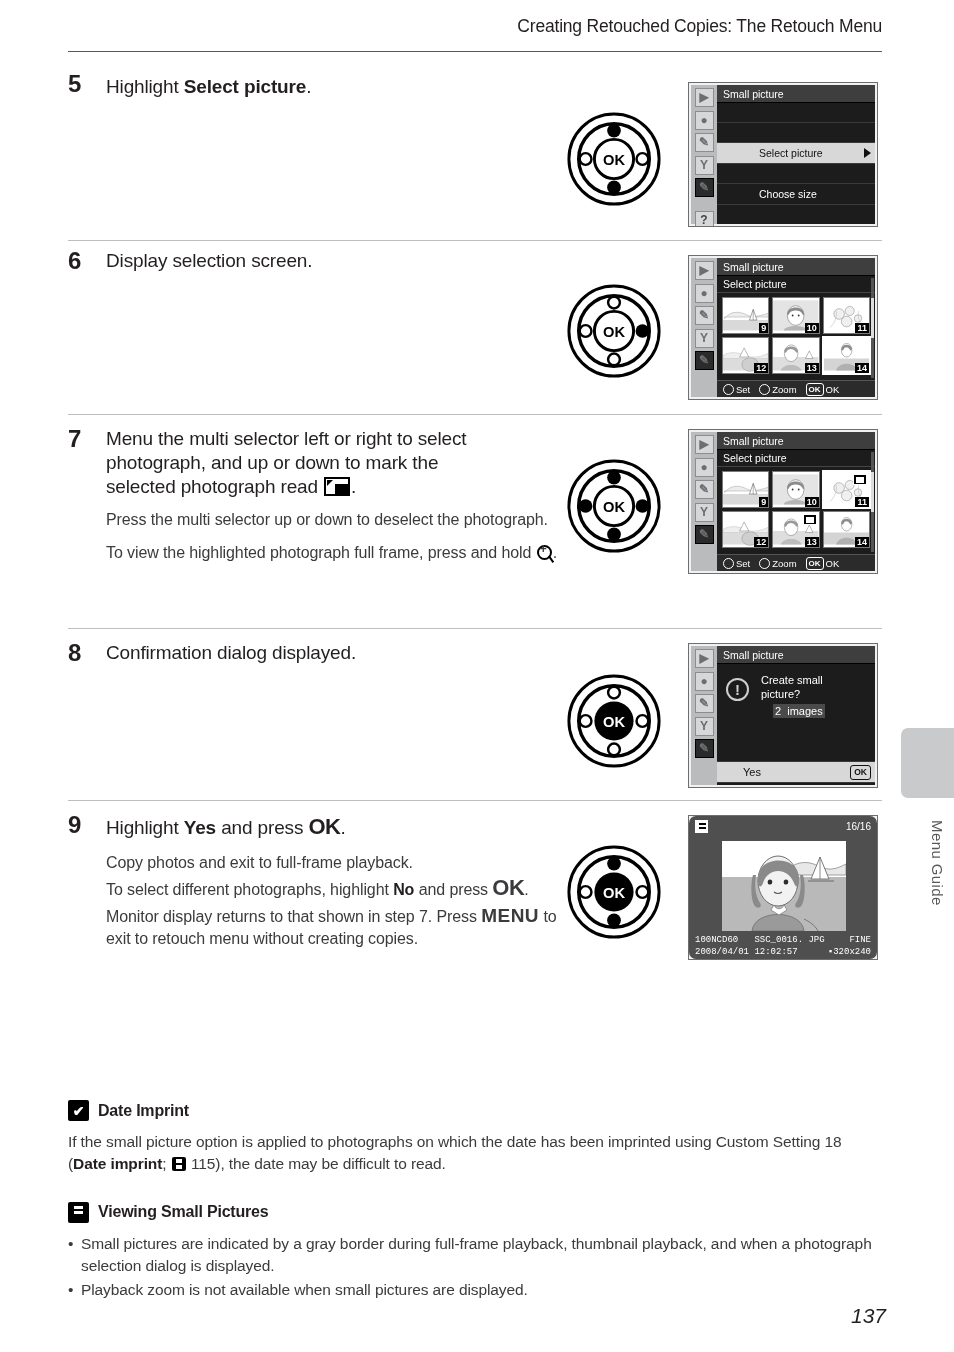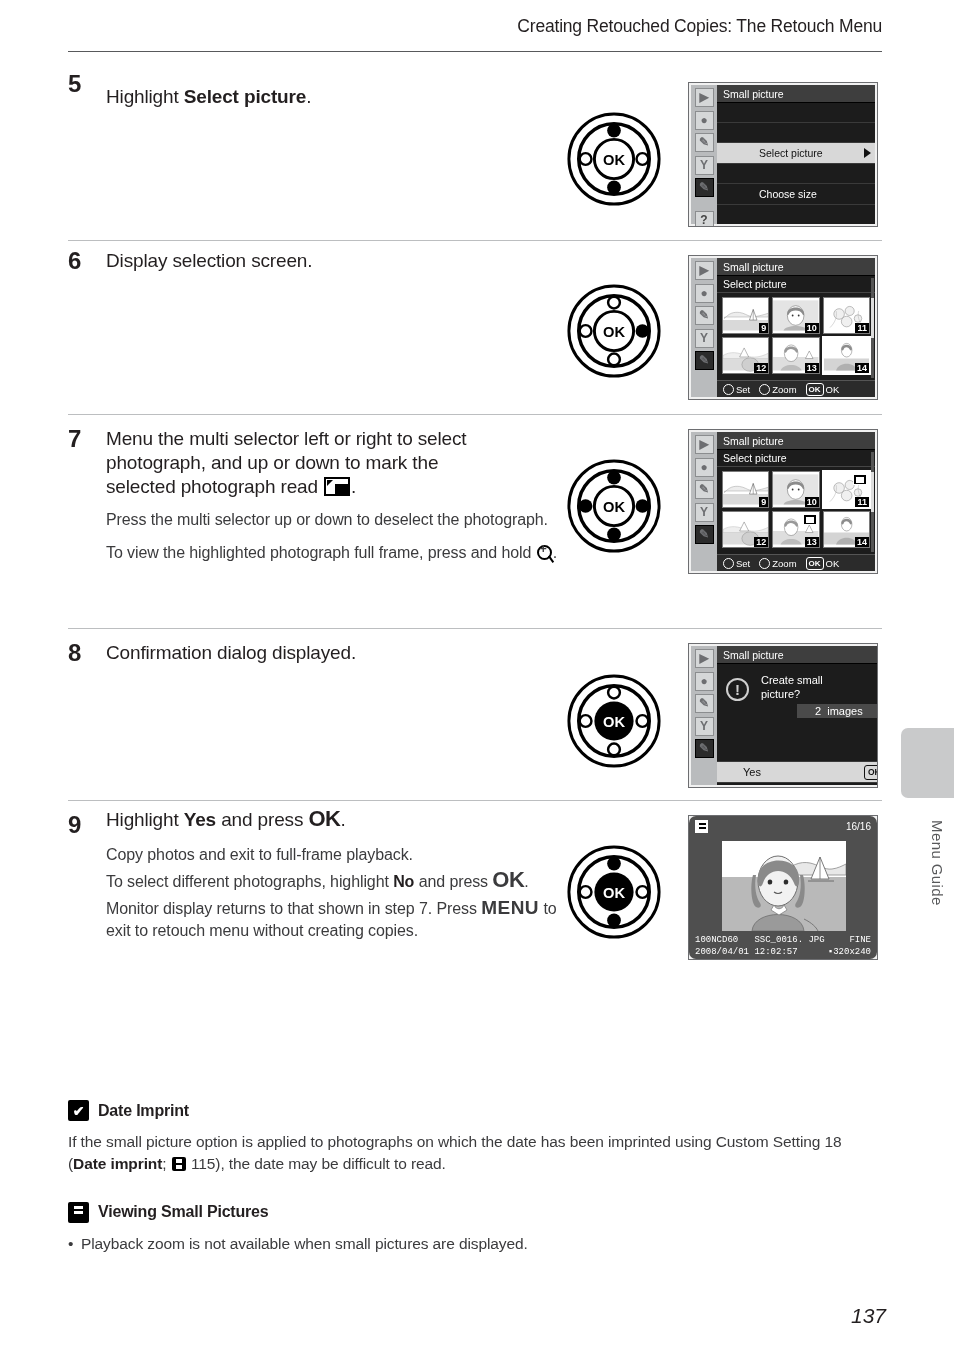--- a/index.html
+++ b/index.html
@@ -26,21 +26,21 @@
   
   .step{
     position:absolute; left:68px; width:814px;
     border-top:1px solid #bcbec0;
   }
   .step.first{ border-top:none; }
   .step-num{
     position:absolute; left:0; top:0;
     font-size:24px; font-weight:bold; line-height:1;
   }
-  .step-body{ position:absolute; left:38px; top:13px; width:500px; }
+  .step-body{ position:absolute; left:38px; top:3px; width:500px; }
   .step-title{
     font-size:19px; line-height:1.25; letter-spacing:-0.15px;
   }
   .step-title b{ font-weight:bold; }
   .step-sub{
     font-size:16px; line-height:1.35; color:#3b3b3d;
     margin-top:11px; letter-spacing:-0.1px;
   }
   .step-sub b{ font-weight:bold; color:#231f20; }
 
@@ -188,22 +188,22 @@
   .confirm-wrap{ padding:9px 8px 0 8px; position:relative; height:100%;}
   .warn-circle{
     position:absolute; left:9px; top:14px;
     width:23px;height:23px;border:2.4px solid #cfcfcf;border-radius:50%;
     color:#cfcfcf; font-size:15px; line-height:19px; text-align:center; font-weight:bold;
   }
   .confirm-text{
     margin-left:36px; font-size:11px; line-height:14px; color:#fff;
   }
   .confirm-count{
-    margin-left:72px; margin-top:3px; display:inline-block;
-    background:#4a4a4a; color:#fff; font-size:11px; padding:1px 18px;
+    margin-left:48px; margin-top:3px; display:inline-block;
+    background:#4a4a4a; color:#fff; font-size:11px; padding:1px 2px;
   }
   .confirm-rows{ position:absolute; left:0; right:0; bottom:0; }
   .crow{
     height:21px; font-size:11px; line-height:21px; padding-left:26px;
     position:relative; color:#fff; border-top:1px solid #3a3a3a;
   }
   .crow.sel{ background:#d8d8d8; color:#111; }
   .crow .okbadge{
     position:absolute; right:4px; top:3px; border:1.4px solid #111;
     border-radius:3px; font-size:8.5px; font-weight:bold;
@@ -626,21 +626,21 @@
             </div>
           </div>
         </div>
       </div>
     </div>
   </div>
 </div>
 
 <div class="step" style="top:800px; height:190px;">
   <div class="step-num" style="top:12px;">9</div>
-  <div class="step-body" style="top:4px; width:470px;">
+  <div class="step-body" style="top:12px; width:470px;">
     <div class="step-title">
       <span>Highlight </span><b>Yes</b><span> and press </span><span class="ok-glyph">OK</span><span>.</span>
     </div>
     <div class="step-sub">
       <div>Copy photos and exit to full-frame playback.</div>
       <div>
         <span>To select different photographs, highlight </span><b>No</b><span> and press </span><span class="ok-glyph">OK</span><span>. Monitor display returns to that shown in step 7. Press </span><span class="menu-glyph">MENU</span><span> to exit to retouch menu without creating copies.</span>
       </div>
     </div>
   </div>
@@ -707,17 +707,18 @@
   </div>
   <div class="note-body">
     <span>If the small picture option is applied to photographs on which the date has been imprinted using Custom Setting 18 (</span><b>Date imprint</b><span>; </span><span class="pencil-ref"></span> <span>115</span><span>), the date may be difficult to read.</span>
   </div>
 
   <div class="note-head" style="margin-top:26px;">
     <span class="note-badge pencil"></span>
     <span>Viewing Small Pictures</span>
   </div>
   <div class="bullets">
+    <div class="bullet">Small pictures are indicated by a gray border during full-frame playback, thumbnail playback, and when a photograph selection dialog is displayed.</div>
     <div class="bullet">Playback zoom is not available when small pictures are displayed.</div>
   </div>
 </div>
 
 <div class="page-no">137</div>
 
 </body></html>

